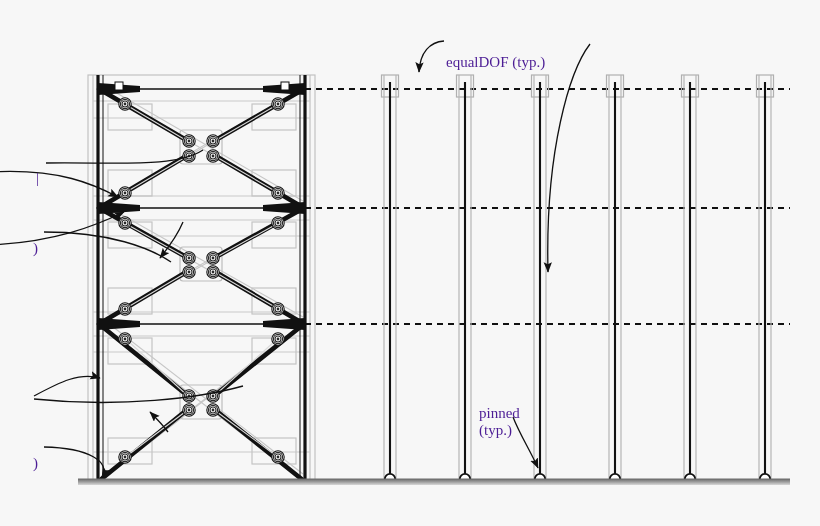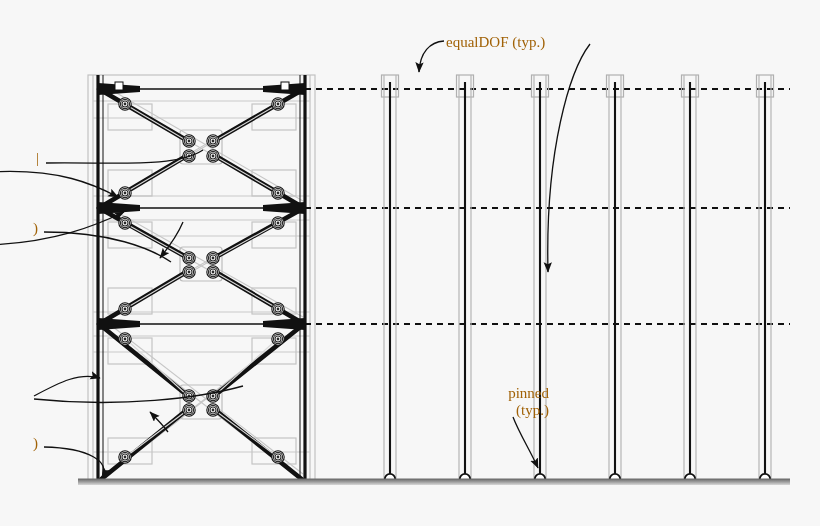--- a/index.html
+++ b/index.html
@@ -8,25 +8,26 @@
     background:#f7f7f7;
     font-family:"Liberation Serif", serif;
     overflow:hidden;
   }
   #stage{position:relative;width:820px;height:526px;}
   #stage svg{position:absolute;top:0;left:0;}
   .lbl{
     position:absolute;
     font-family:"Liberation Serif", serif;
     font-size:15px;
-    color:#a16207;
+    color:#4c1d95;
     white-space:pre;
     line-height:1.15;
+    margin-top:20px;
   }
-  .lbl.center{text-align:right;font-family:Liberation Serif, serif;}
+  .lbl.center{text-align:left;font-family:Liberation Serif, serif;}
 </style>
 </head>
 <body>
 
 <div id="stage">
 
   <svg width="820" height="526" viewBox="0 0 820 526">
     <defs>
       <marker id="ah" markerWidth="9" markerHeight="9" refX="7.5" refY="3.2" orient="auto" markerUnits="strokeWidth">
         <path d="M0,0 L8,3.2 L0,6.4 L1.6,3.2 Z" fill="#111"></path>

